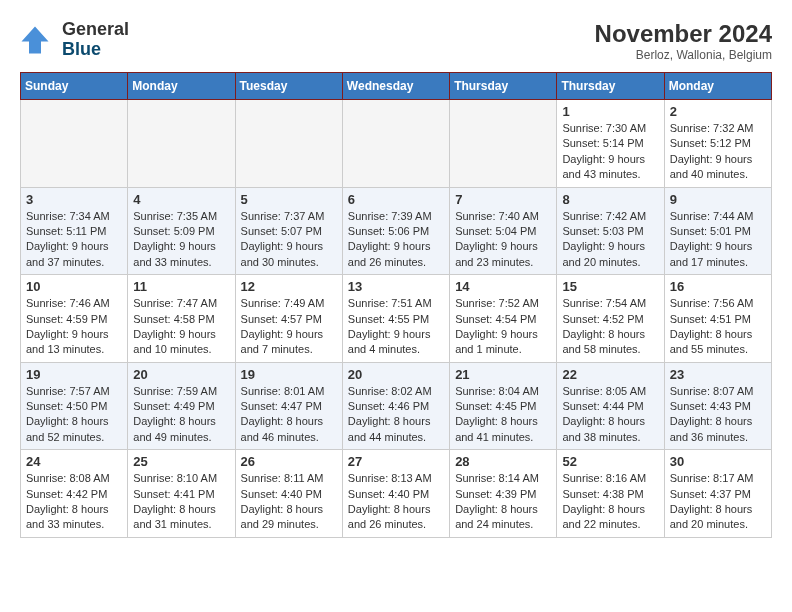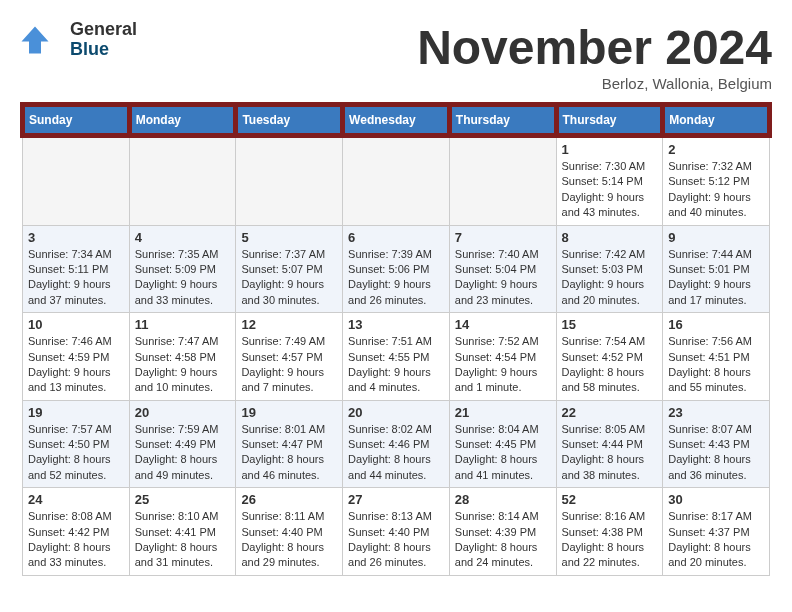--- a/index.html
+++ b/index.html
@@ -12,21 +12,21 @@
     }
     .header {
       display: flex;
       justify-content: space-between;
       align-items: flex-start;
       margin-bottom: 10px;
     }
     .logo {
       display: flex;
       align-items: center;
-      gap: 20px;
+      gap: 12px;
     }
     .logo-text {
       display: flex;
       flex-direction: column;
       line-height: 1.1;
     }
     .logo-general {
       font-size: 18px;
       font-weight: bold;
       color: #333;
@@ -37,41 +37,41 @@
       color: #0c4a6e;
     }
     .logo-icon {
       width: 30px;
       height: 30px;
     }
     .title-section {
       text-align: right;
     }
     .month-year {
-      font-size: 48px;
+      font-size: 24px;
       font-weight: bold;
       color: #333;
     }
     .location {
-      font-size: 15px;
+      font-size: 12px;
       color: #555;
     }
     table {
       width: 100%;
       border-collapse: collapse;
       table-layout: fixed;
     }
     th {
       background-color: #3a7abf;
       color: white;
       font-size: 12px;
       font-weight: bold;
       padding: 6px 4px;
       text-align: left;
-      border: 5px solid #7f1d1d;
+      border: 1px solid #7f1d1d;
     }
     td {
       border: 1px solid #ccc;
       vertical-align: top;
       padding: 4px 5px;
       font-size: 10px;
       color: #333;
       height: 85px;
       background: #fff;
     }

